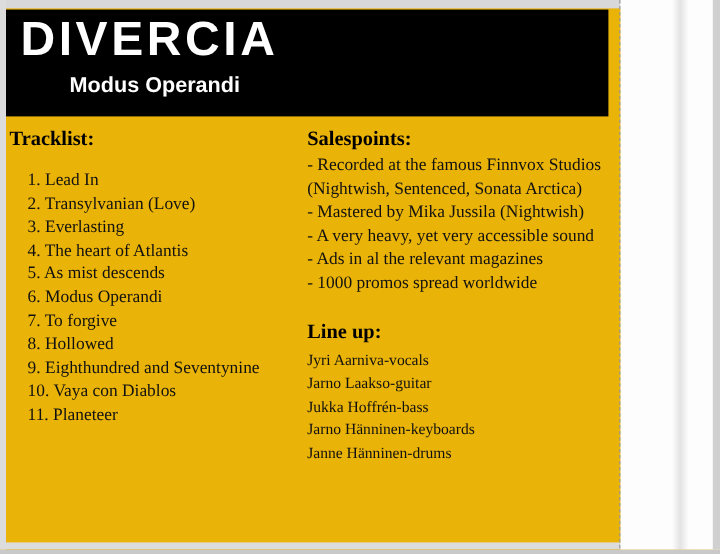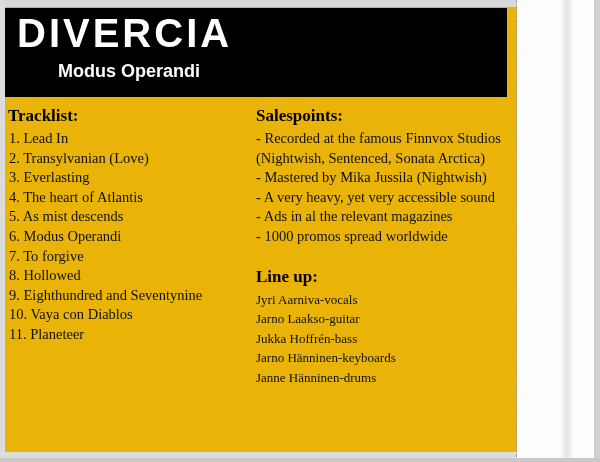--- a/index.html
+++ b/index.html
@@ -123,21 +123,21 @@
   .section-heading {
     font-family: "Liberation Serif", serif;
     font-weight: bold;
     font-size: 17px;
     line-height: 20px;
     margin: 0 0 3px 0;
     color: #000000;
   }
   ol.tracklist {
     list-style: none;
-    margin: 1px;
+    margin: 15px;
     padding: 0;
   }
   ol.tracklist li {
     font-size: 14.5px;
     line-height: 19.6px;
     color: #111111;
     white-space: nowrap;
   }
   ul.bullets {
     list-style: none;

